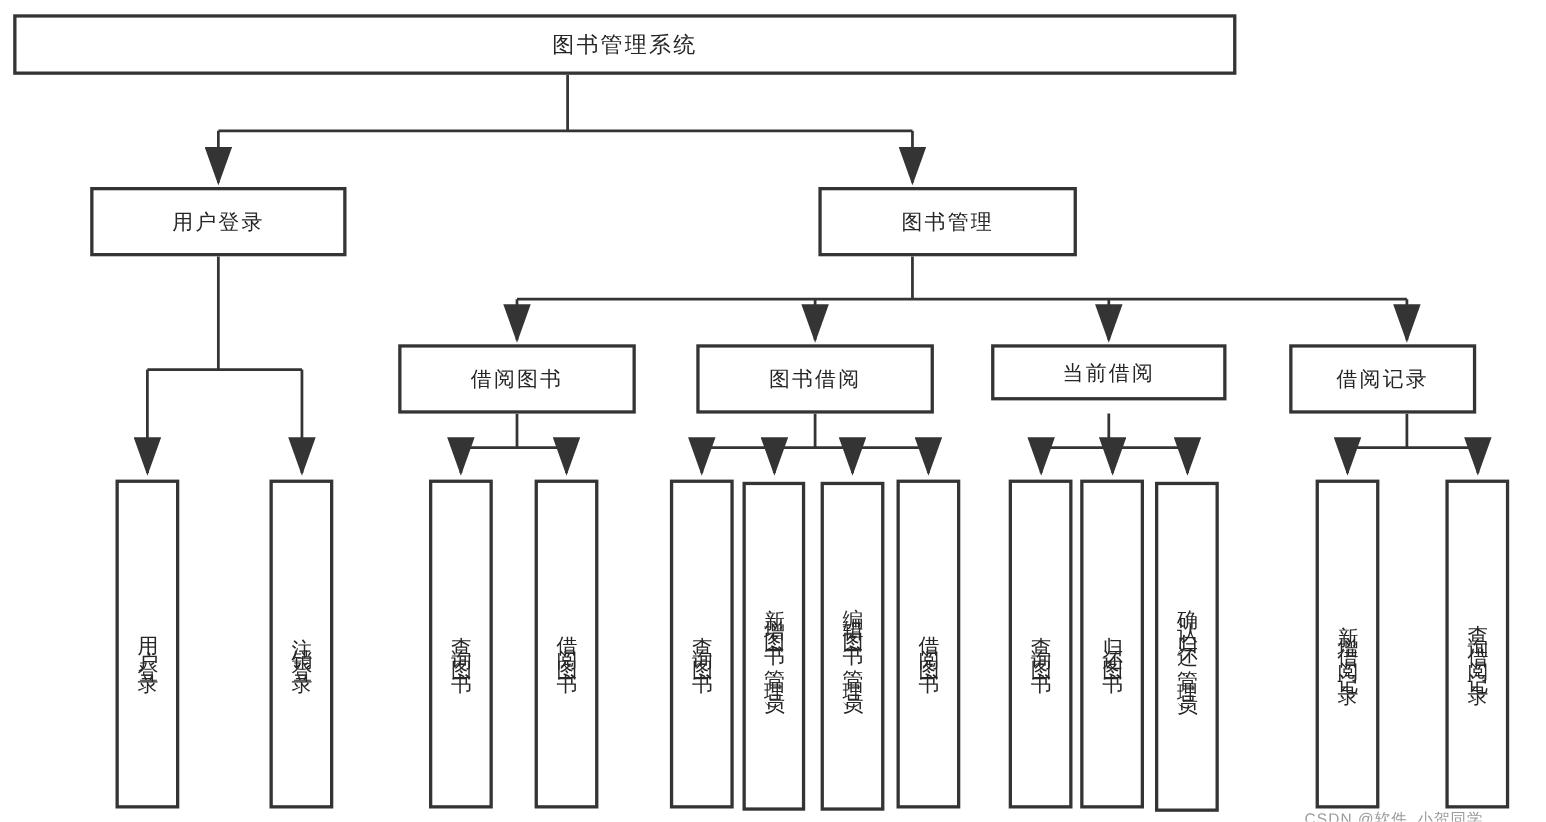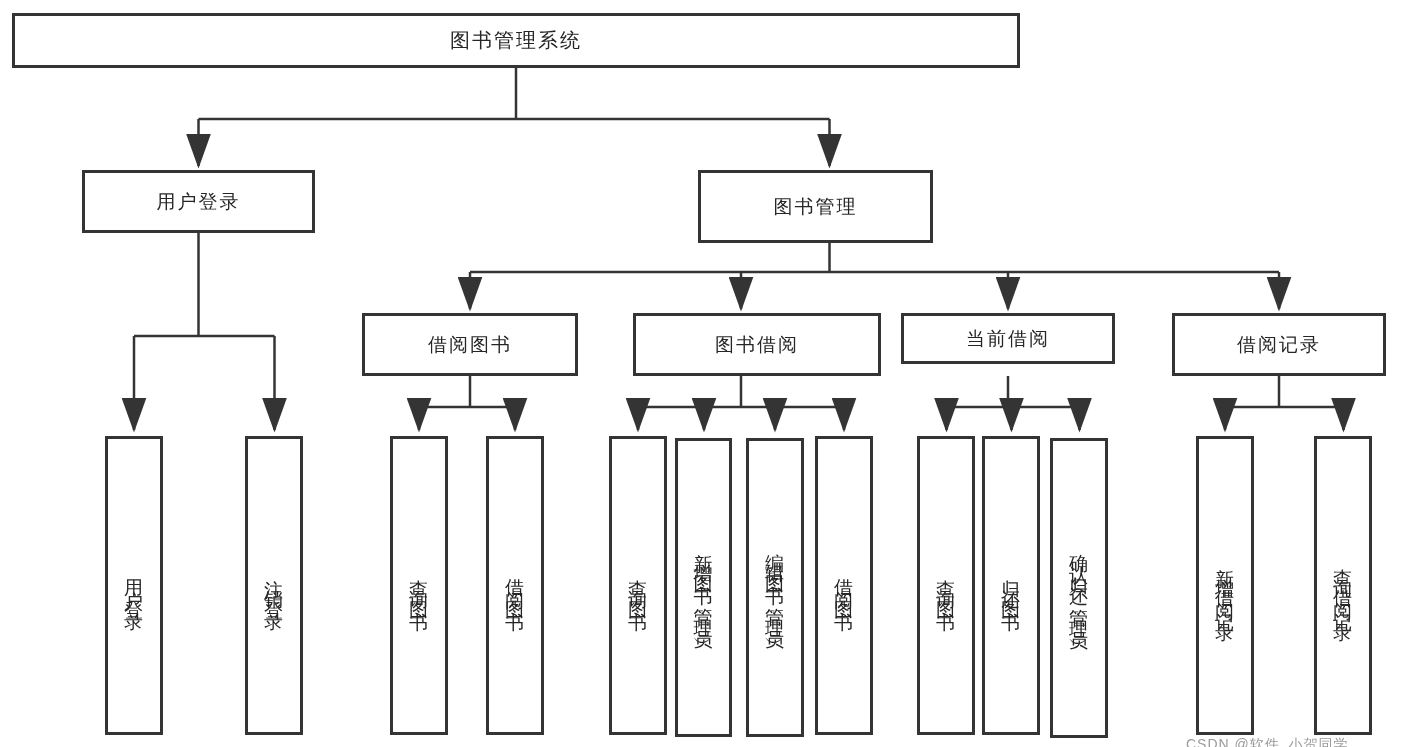--- a/index.html
+++ b/index.html
@@ -101,29 +101,29 @@
       <path d="M946.5 407 V430" marker-end="url(#arrow)"></path>
       <path d="M1011.5 407 V430" marker-end="url(#arrow)"></path>
       <path d="M1079.5 407 V430" marker-end="url(#arrow)"></path>
 
       <path d="M1279 376 V407 M1225 407 H1343.5"></path>
       <path d="M1225 407 V430" marker-end="url(#arrow)"></path>
       <path d="M1343.5 407 V430" marker-end="url(#arrow)"></path>
     </g>
   </svg>
 
-  <div class="node hbox root" style="left:12px;top:13px;width:1008px;height:55px">图书管理系统</div>
+  <div class="node hbox root" style="left:12px;top:13px;width:1112px;height:55px">图书管理系统</div>
 
   <div class="node hbox" style="left:82px;top:170px;width:233px;height:63px">用户登录</div>
-  <div class="node hbox" style="left:698px;top:170px;width:235px;height:73px">图书管理</div>
+  <div class="node hbox" style="left:744px;top:170px;width:235px;height:63px">图书管理</div>
 
   <div class="node hbox" style="left:362px;top:313px;width:216px;height:63px">借阅图书</div>
-  <div class="node hbox" style="left:633px;top:313px;width:248px;height:63px">图书借阅</div>
+  <div class="node hbox" style="left:633px;top:313px;width:216px;height:63px">图书借阅</div>
   <div class="node hbox" style="left:901px;top:313px;width:214px;height:51px">当前借阅</div>
-  <div class="node hbox" style="left:1172px;top:313px;width:214px;height:63px">借阅记录</div>
+  <div class="node hbox" style="left:1172px;top:313px;width:170px;height:63px">借阅记录</div>
 
   <div class="node vbox" style="left:105px;top:436px;width:58px;height:299px">用户登录</div>
   <div class="node vbox" style="left:245px;top:436px;width:58px;height:299px">注销登录</div>
 
   <div class="node vbox" style="left:390px;top:436px;width:58px;height:299px">查询图书</div>
   <div class="node vbox" style="left:486px;top:436px;width:58px;height:299px">借阅图书</div>
 
   <div class="node vbox" style="left:609px;top:436px;width:58px;height:299px">查询图书</div>
   <div class="node vbox" style="left:675px;top:438px;width:57px;height:299px">新增图书（管理员）</div>
   <div class="node vbox" style="left:746px;top:438px;width:58px;height:299px">编辑图书（管理员）</div>

